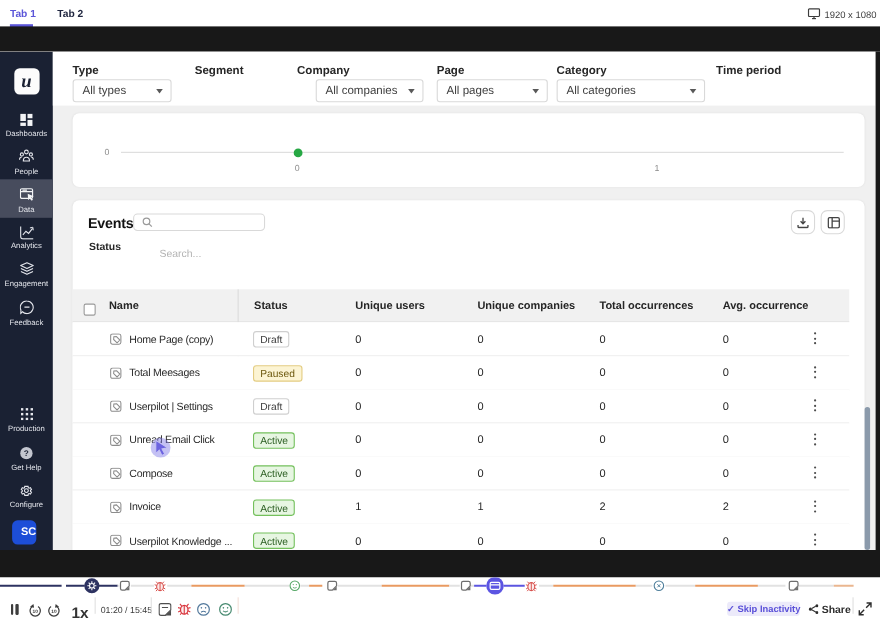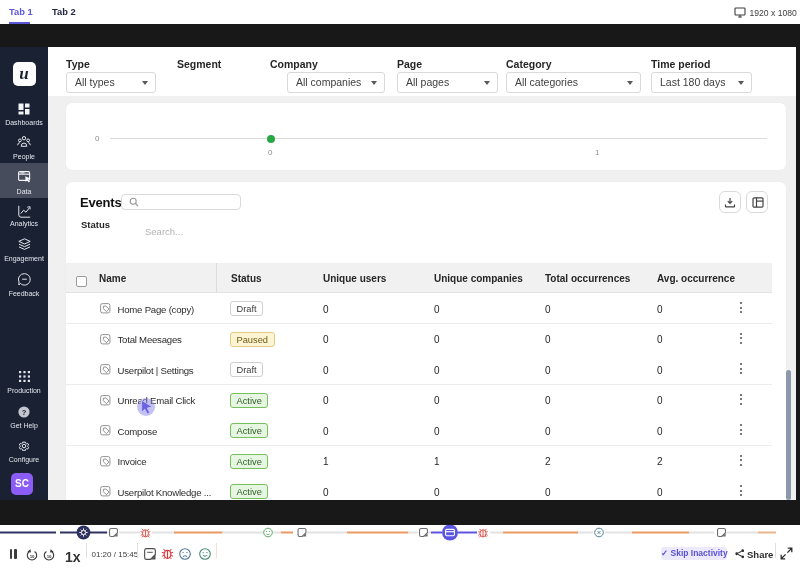--- a/index.html
+++ b/index.html
@@ -180,35 +180,34 @@
       <circle cx="6" cy="6" r="5.6" fill="#c3c6cf"></circle>
       <text x="6" y="8.6" text-anchor="middle" font-family="Liberation Sans" font-size="7.5" font-weight="700" fill="#1a2133">?</text>
     </svg>
     <div class="slabel" style="left:0; top:375px;">Get Help</div>
 
     <svg class="abs" style="left:18px; top:393px;" width="12" height="12" viewBox="0 0 24 24">
       <path fill="none" stroke="#e4e6ec" stroke-width="2" d="M12 15.5A3.5 3.5 0 1 0 12 8.5a3.5 3.5 0 0 0 0 7zm7.4-2.1l1.9 1.5-1.9 3.3-2.3-.9a7 7 0 0 1-1.6.9L15 20.6H9l-.5-2.4a7 7 0 0 1-1.6-.9l-2.3.9-1.9-3.3 1.9-1.5a7 7 0 0 1 0-1.8L2.7 10l1.9-3.3 2.3.9a7 7 0 0 1 1.6-.9L9 4.3h6l.5 2.4a7 7 0 0 1 1.6.9l2.3-.9 1.9 3.3-1.9 1.5a7 7 0 0 1 0 1.8z"></path>
     </svg>
     <div class="slabel" style="left:0; top:408.5px;">Configure</div>
 
-    <div class="abs" style="left:11px; top:426px; width:22px; height:22px; background:#8b5cf6; border-radius:5px;
-         color:#fff; font-size:10px; font-weight:700; text-align:center; line-height:22px;">SC</div>
+    <div class="abs" style="left:11px; top:426px; width:22px; height:22px; background:#1d4ed8; border-radius:5px;
+         color:#fff; font-size:10px; font-weight:700; text-align:right; line-height:22px;">SC</div>
 
     <div id="filterbar"></div>
     <div class="flabel" style="left:66px;  top:11px;">Type</div>
     <div class="flabel" style="left:177px; top:11px;">Segment</div>
     <div class="flabel" style="left:270px; top:11px;">Company</div>
     <div class="flabel" style="left:397px; top:11px;">Page</div>
     <div class="flabel" style="left:506px; top:11px;">Category</div>
     <div class="flabel" style="left:651px; top:11px;">Time period</div>
     <div class="fdrop" style="left:66px;  top:25px; width:90px;">All types<i class="caret"></i></div>
     <div class="fdrop" style="left:287px; top:25px; width:98px;">All companies<i class="caret"></i></div>
     <div class="fdrop" style="left:397px; top:25px; width:101px;">All pages<i class="caret"></i></div>
     <div class="fdrop" style="left:506px; top:25px; width:135px;">All categories<i class="caret"></i></div>
-    <div class="fdrop" style="left:651px; top:25px; width:101px;">Last 180 days<i class="caret"></i></div>
 
     <div class="card" id="chartcard"></div>
     <div class="axis0" style="left:95px; top:87px;">0</div>
     <div id="chartline"></div>
     <div id="greendot"></div>
     <div class="axis0" style="left:268px; top:100.5px;">0</div>
     <div class="axis0" style="left:595px; top:100.5px;">1</div>
 
     <div class="card" id="eventscard"></div>
     <div id="evtitle">Events</div>

